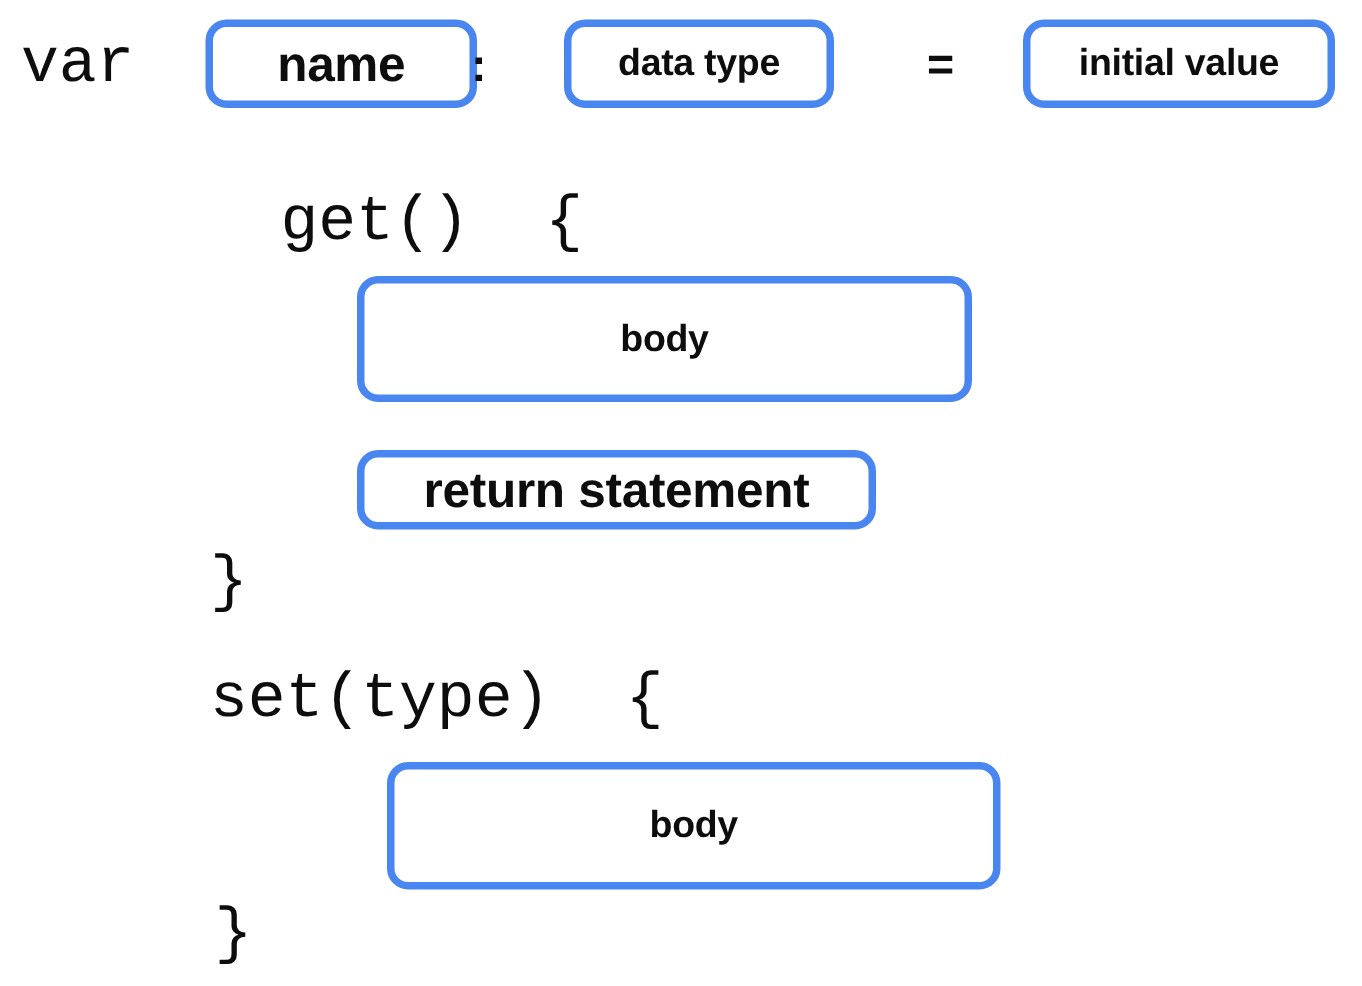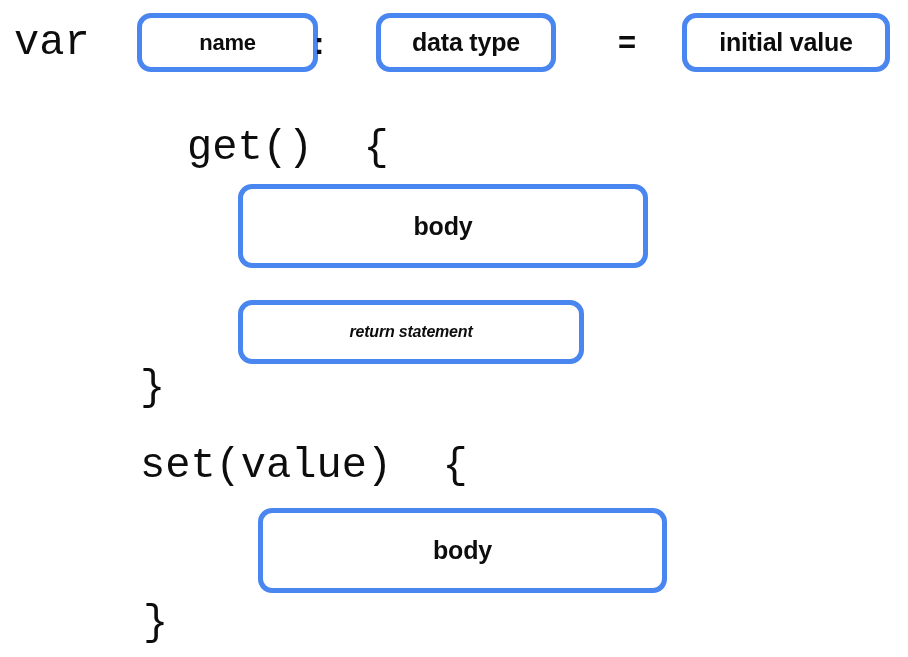--- a/index.html
+++ b/index.html
@@ -65,37 +65,37 @@
     line-height: 1;
   }
 </style>
 </head>
 <body>
 
 <div id="canvas">
 
   <div class="code" style="left:14px; top:22px; font-size:42px;">var</div>
 
-  <div class="slot" style="left:137px; top:13px; width:181px; height:59px; font-size:22px;">name</div>
+  <div class="slot" style="left:137px; top:13px; width:181px; height:59px; font-size:33px;">name</div>
 
   <div class="op" style="left:314px; top:28px; font-size:31px;">:</div>
 
   <div class="slot" style="left:376px; top:13px; width:180px; height:59px; font-size:25px;">data type</div>
 
   <div class="op" style="left:618px; top:27px; font-size:31px;">=</div>
 
   <div class="slot" style="left:682px; top:13px; width:208px; height:59px; font-size:25px;text-align:center;">initial value</div>
 
   <div class="code" style="left:140px; top:127px; font-size:42px;margin-left:47px;">get()  {</div>
 
   <div class="slot" style="left:238px; top:184px; width:410px; height:84px; font-size:25px;">body</div>
 
-  <div class="slot" style="left:238px; top:300px; width:346px; height:64px; font-size:16px;font-style:italic;">return statement</div>
+  <div class="slot" style="left:238px; top:300px; width:346px; height:53px; font-size:33px;">return statement</div>
 
   <div class="code" style="left:140px; top:367px; font-size:42px;">}</div>
 
-  <div class="code" style="left:140px; top:445px; font-size:42px;">set(value)  {</div>
+  <div class="code" style="left:140px; top:445px; font-size:42px;">set(type)  {</div>
 
   <div class="slot" style="left:258px; top:508px; width:409px; height:85px; font-size:25px;">body</div>
 
   <div class="code" style="left:143px; top:602px; font-size:42px;">}</div>
 
 </div>
 
 </body></html>

